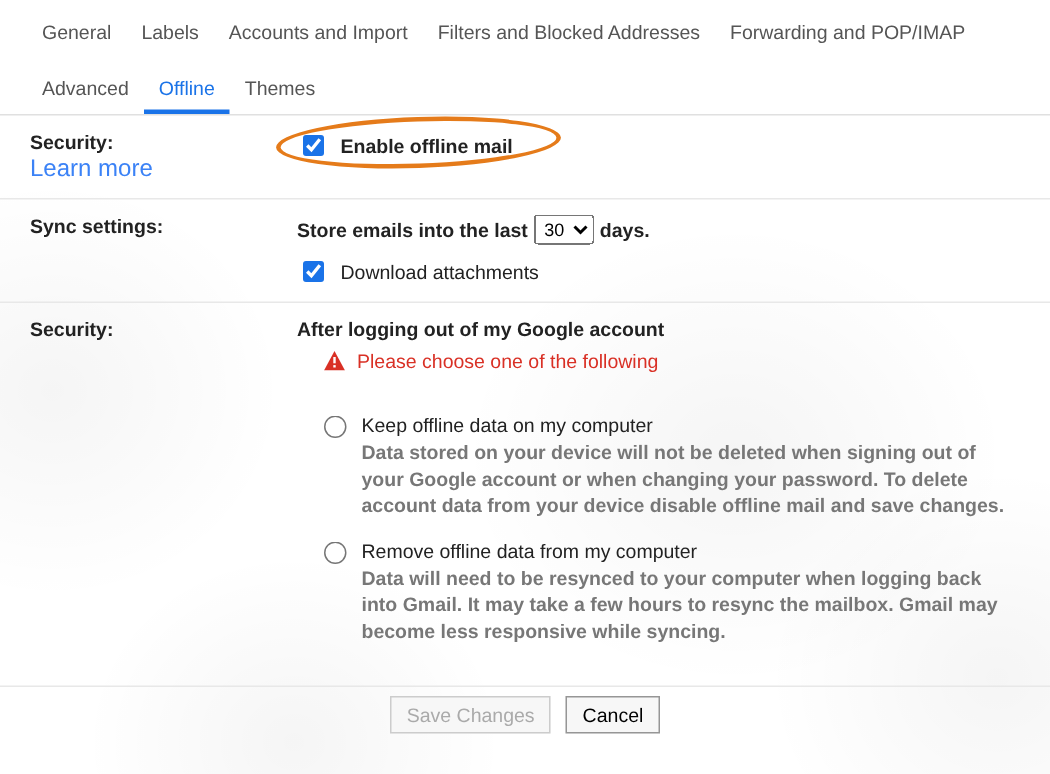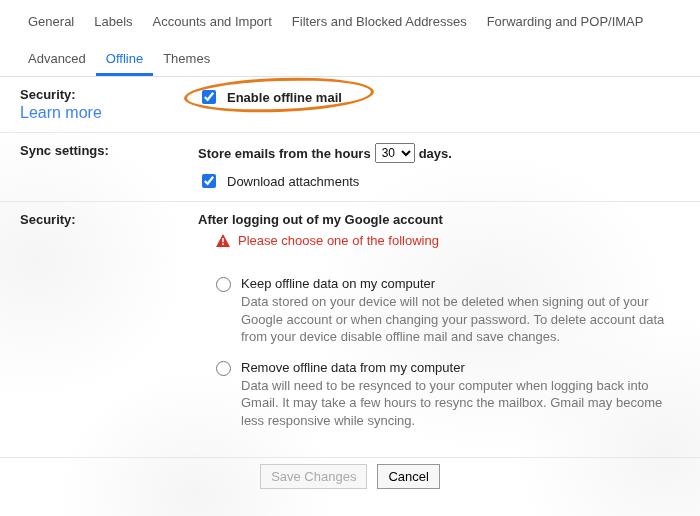--- a/index.html
+++ b/index.html
@@ -116,21 +116,21 @@
     gap: 10px;
     margin-left: 18px;
     margin-bottom: 14px;
   }
   .radio-block input[type="radio"] {
     width: 15px; height: 15px; margin: 1px 0 0 0;
     flex-shrink: 0;
   }
   .radio-text { flex: 1; padding-right: 20px; }
   .radio-title { color: #222; margin-bottom: 2px; }
-  .radio-desc { color: #777; line-height: 1.35; }
+  .radio-desc { color: #777; line-height: 1.35; font-weight: bold; }
   .footer {
     display: flex;
     justify-content: center;
     gap: 10px;
     padding: 6px 0 12px 0;
     border-top: 1px solid #e8e8e8;
     margin-top: 4px;
   }
   button {
     font-size: 13px;
@@ -178,21 +178,21 @@
 </div>
 <div class="callout"></div>
 
 
 <div class="section">
   <div class="label-col">
     <span>Sync settings:</span>
   </div>
   <div class="value-col">
     <div class="sync-row1">
-      <span>Store emails from the hours</span>
+      <span>Store emails into the last</span>
       <select>
         <option>30</option>
       </select>
       <span>days.</span>
     </div>
     <div class="checkbox-row">
       <input type="checkbox" checked="" style="">
       <span>Download attachments</span>
     </div>
   </div>

